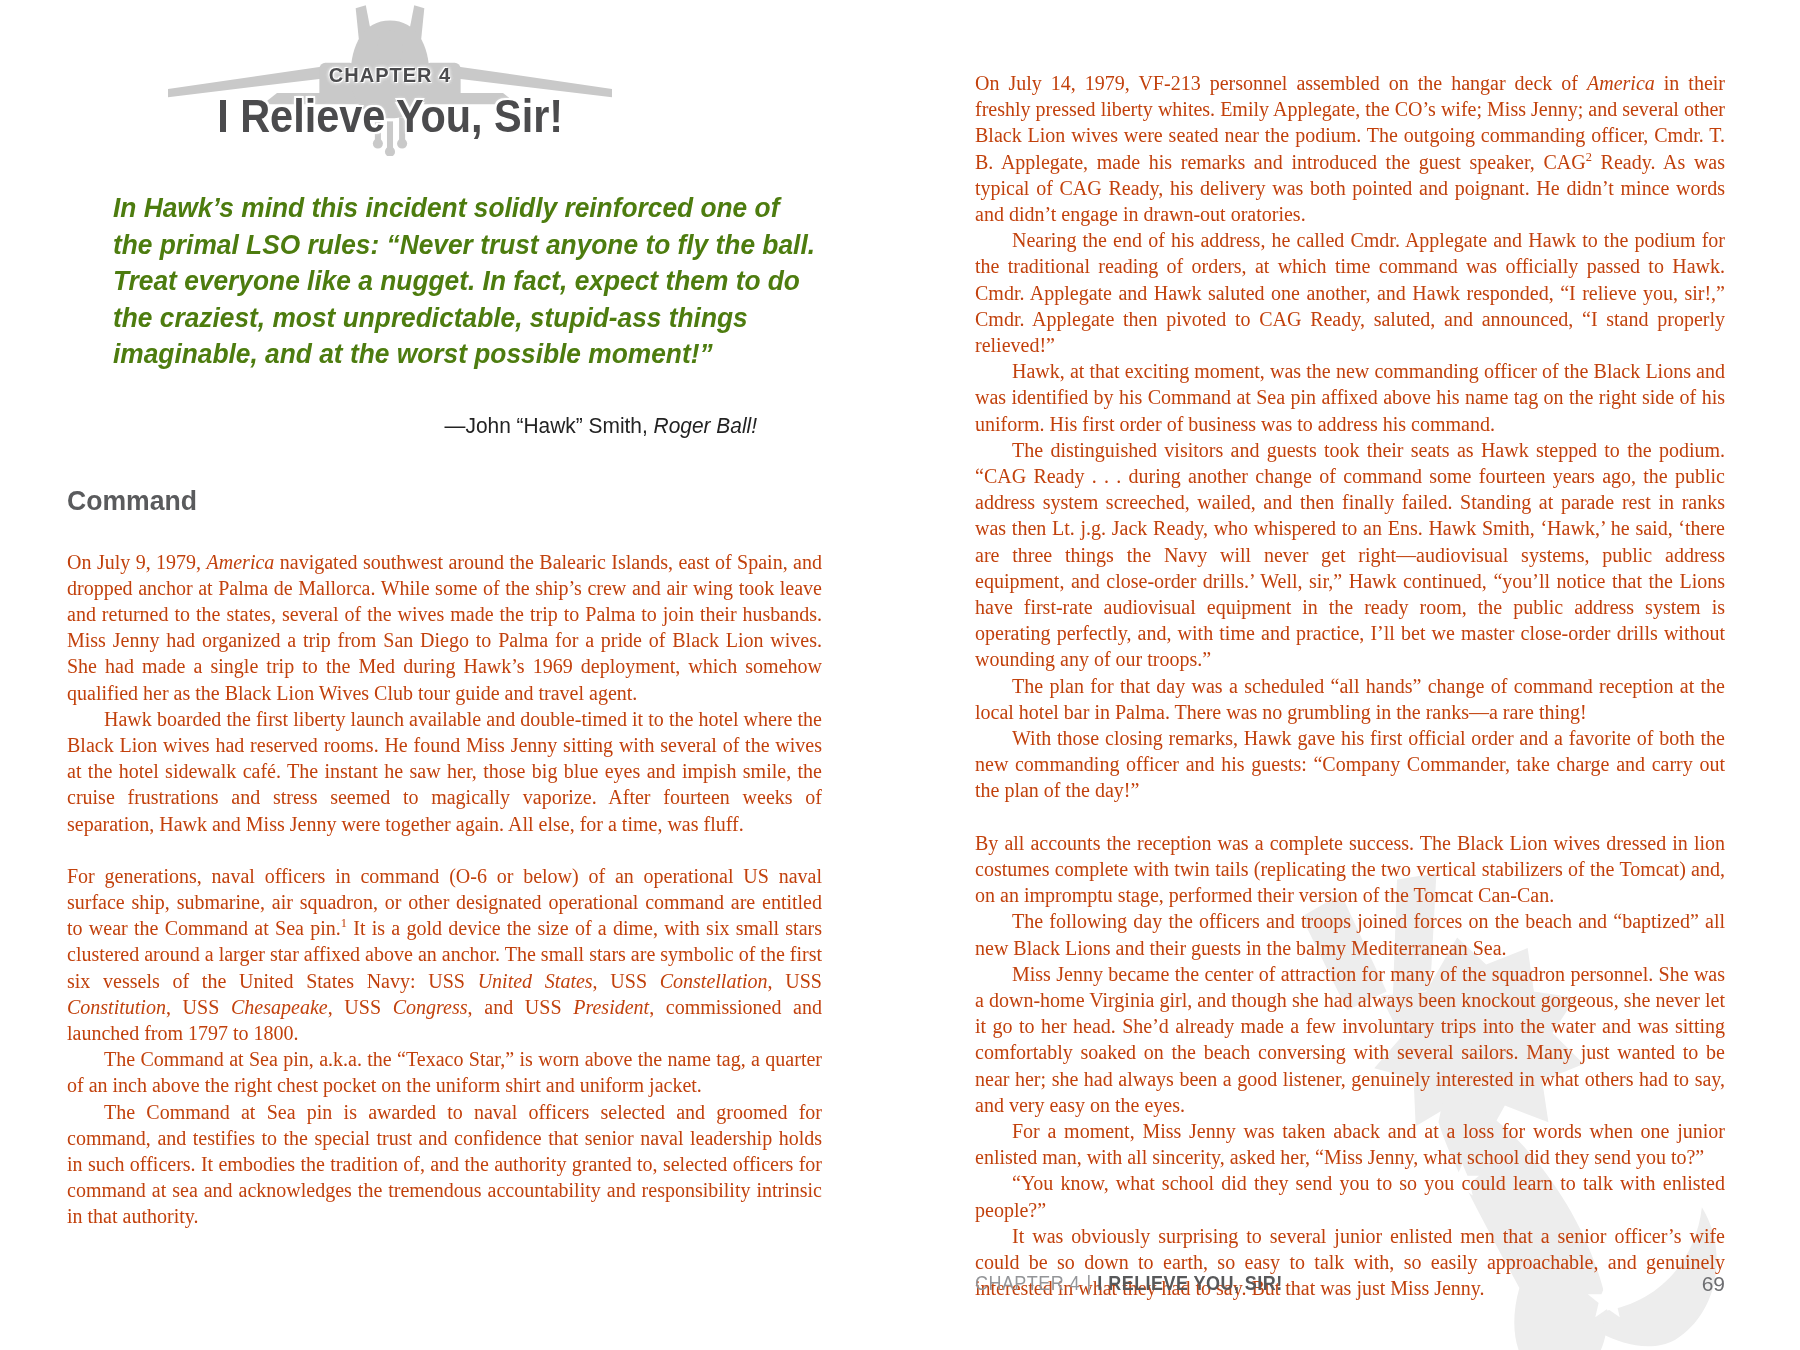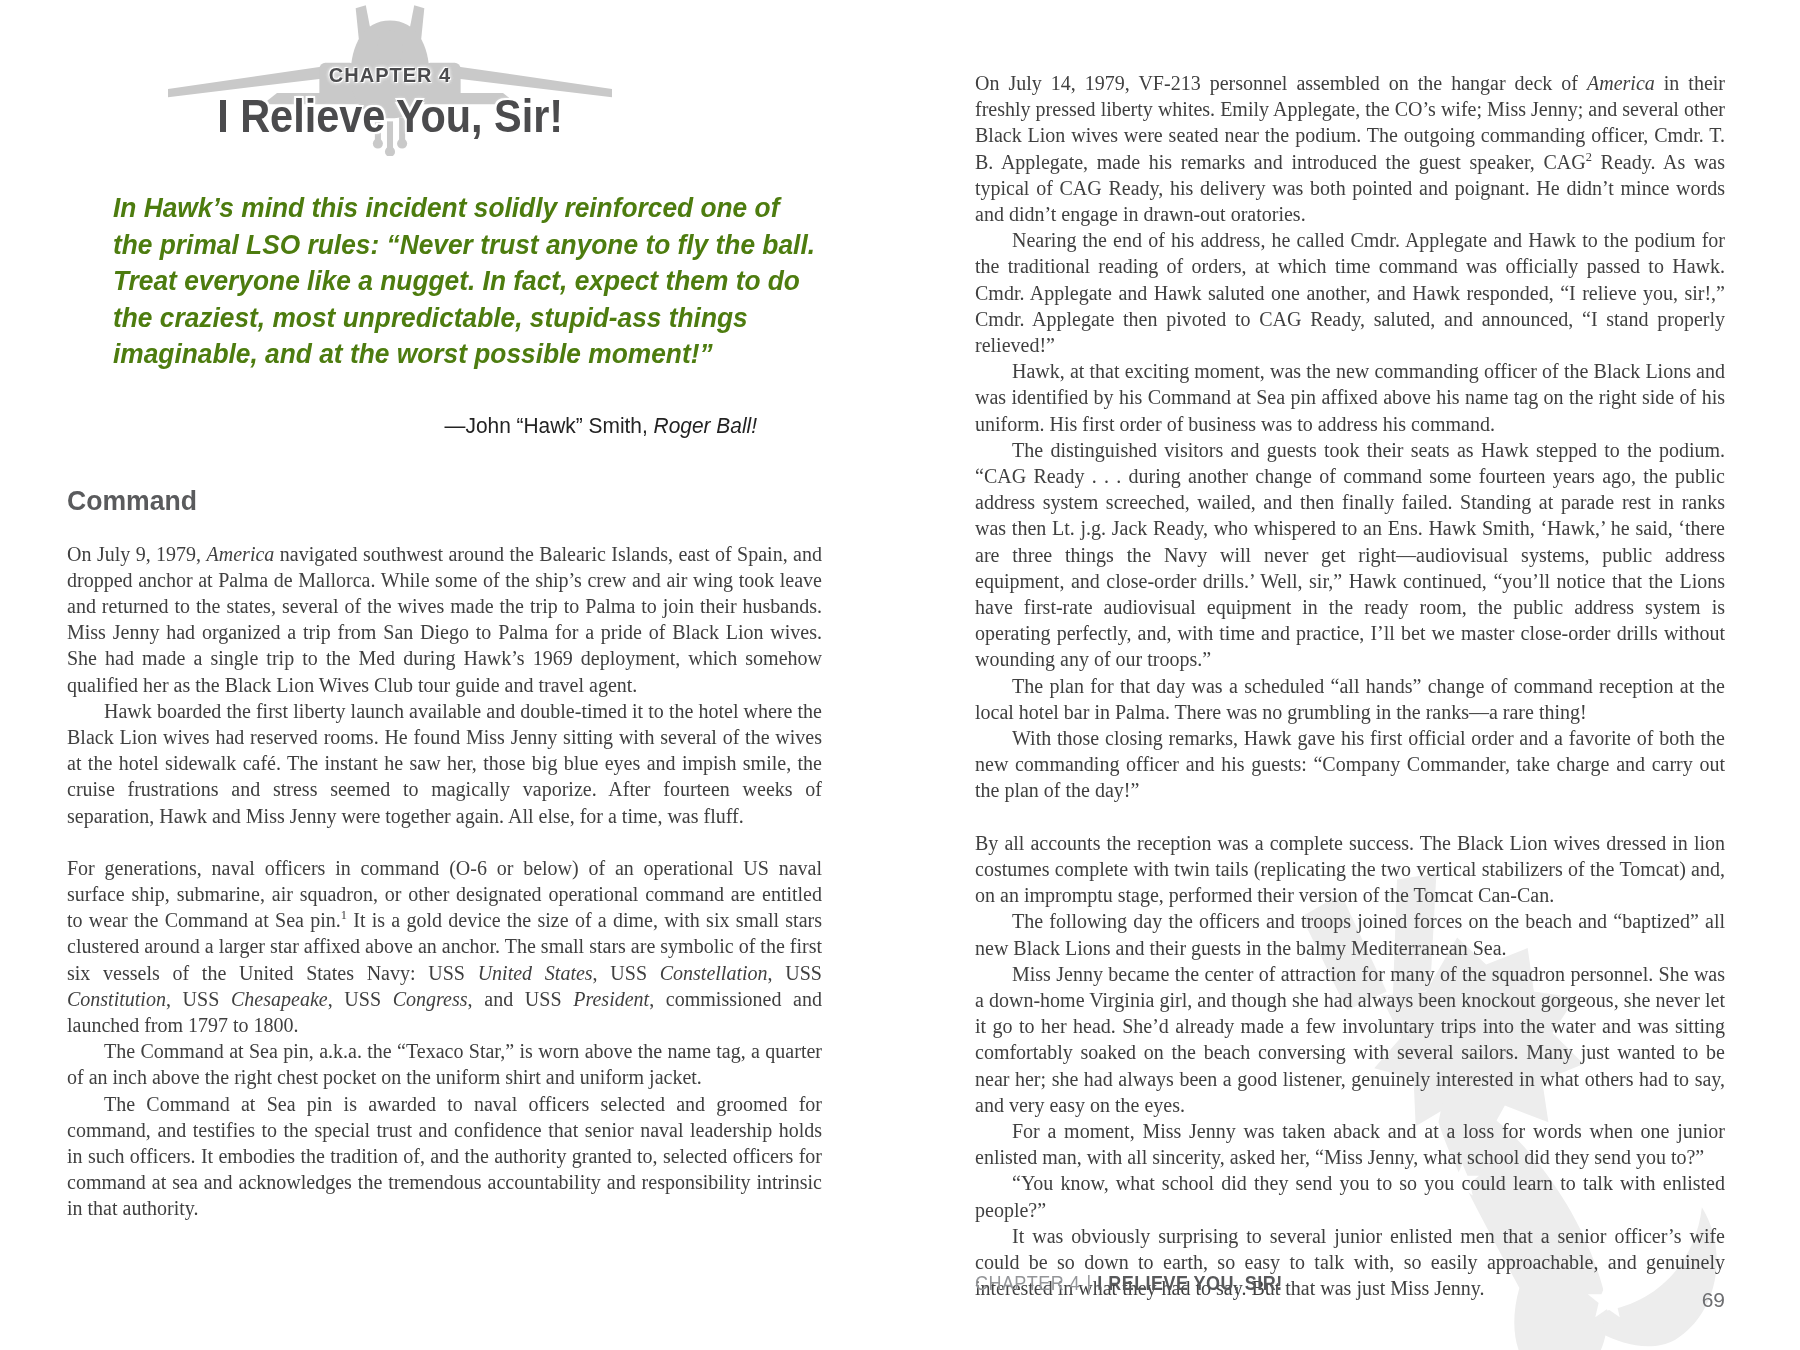--- a/index.html
+++ b/index.html
@@ -19,41 +19,41 @@
   
   #col-left{position:absolute;left:67px;top:190px;width:755px;}
   #epigraph{margin-left:46px;font-family:"Liberation Sans",sans-serif;font-weight:bold;font-style:italic;
         font-size:28px;line-height:36.5px;color:#4d7c0f;}
   .epiline{white-space:nowrap;transform:scaleX(0.94);transform-origin:left top;}
   #attribution{margin-top:40px;width:690px;text-align:right;
         font-family:"Liberation Sans",sans-serif;font-size:22px;color:#232323;
         transform:scaleX(0.95);transform-origin:right top;}
   #section-heading{margin-top:46px;font-family:"Liberation Sans",sans-serif;font-weight:bold;
         font-size:28px;color:#5a5b5d;transform:scaleX(0.95);transform-origin:left top;}
-  #left-paras{margin-top:24px;}
+  #left-paras{margin-top:32px;}
 
   
   #col-right{position:absolute;left:975px;top:70px;width:750px;}
 
   
   .para{margin:0;text-align:justify;font-family:"Liberation Serif",serif;
-        font-size:20px;line-height:26.2px;color:#404040;}
+        font-size:20px;line-height:26.2px;color:#c2410c;}
   .para.indent{text-indent:37px;}
   .para.space{margin-top:26px;}
   .it{font-style:italic;}
   sup{font-size:0.62em;line-height:0;vertical-align:super;}
 
   
   #footer{position:absolute;left:975px;top:1272px;width:750px;height:28px;
         font-family:"Liberation Sans",sans-serif;font-size:20px;}
   #footer-left{position:absolute;left:0;top:0;transform:scaleX(0.9);transform-origin:left top;white-space:nowrap;}
   .footer-chapter{color:#939598;letter-spacing:0.5px;}
   .footer-sep{color:#939598;padding:0 7px;font-weight:normal;}
   .footer-title{color:#58595b;font-weight:bold;letter-spacing:0.5px;}
-  #page-number{position:absolute;right:0;top:16px;color:#6d6e71;font-size:21px;}
+  #page-number{position:absolute;right:0;top:0;color:#6d6e71;font-size:21px;}
 
   
   #watermark{position:absolute;right:-45px;bottom:-75px;width:540px;height:560px;z-index:0;}
   #col-left,#col-right,#footer,#chapter-head{z-index:2;}
 </style>
 </head>
 <body>
 
 <div id="page">
 

